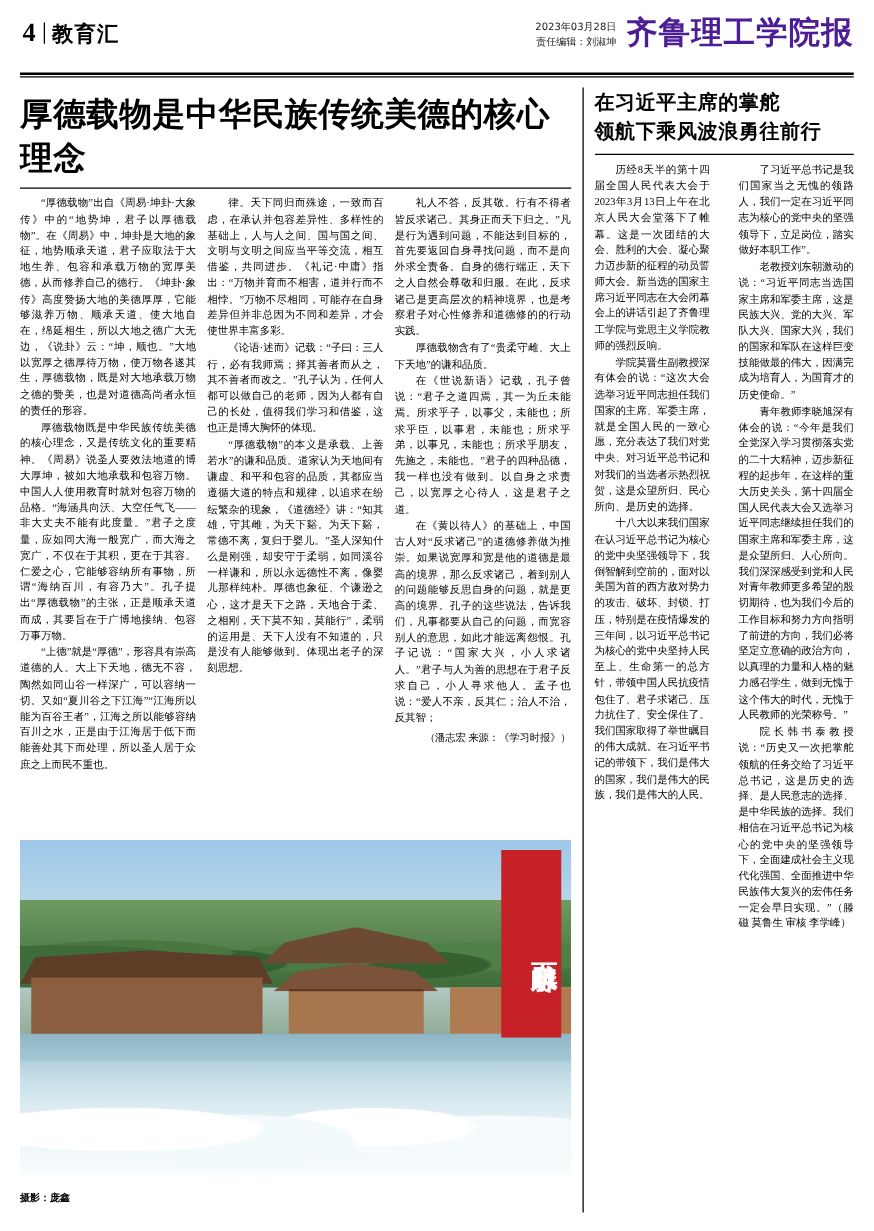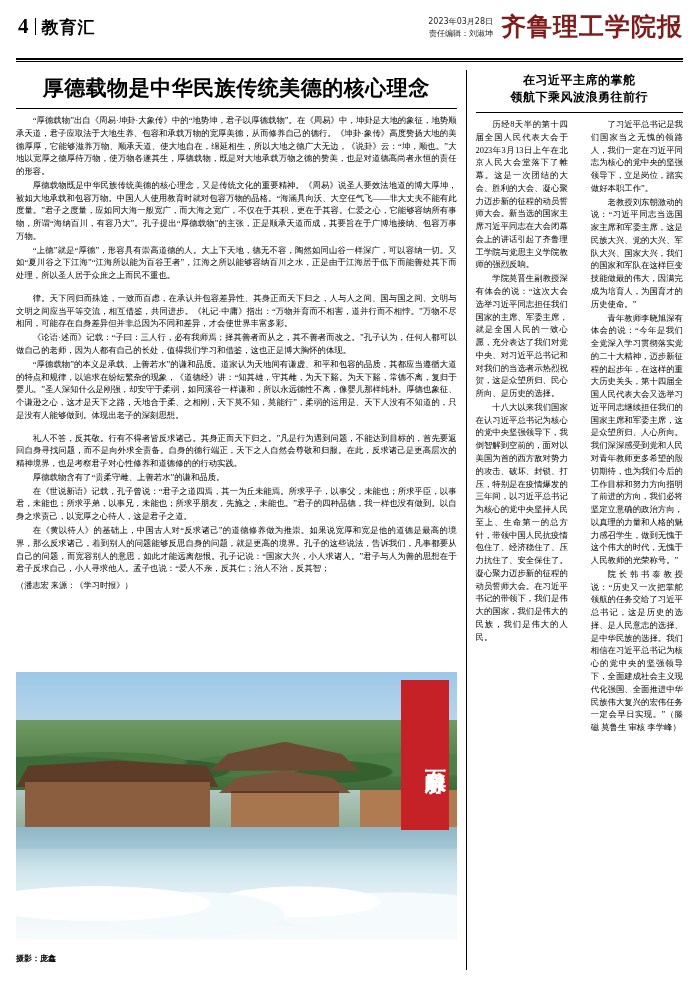--- a/index.html
+++ b/index.html
@@ -55,21 +55,21 @@
     text-align:right;
     font-size:8px;
     line-height:1.5;
     color:#222;
     padding-top:2px;
   }
   .nameplate{
     font-family:"Liberation Serif",serif;
     font-size:25px;
     font-weight:bold;
-    color:#7f1d1d;
+    color:#4c1d95;
     letter-spacing:1px;
     line-height:1;
     padding-top:0px;
     white-space:nowrap;
   }
   .rule-thick{
     height:2px;background:#000;margin-top:4px;
   }
   .rule-thin{
     height:1px;background:#000;margin-top:1px;
@@ -90,44 +90,42 @@
     width:1px;
     background:#000;
     margin-right:9px;
   }
   .right-zone{
     width:210px;
     box-sizing:border-box;
   }
   
   .headline{
-    text-align:center;
-    font-family:"Liberation Serif",serif;
-    font-weight:bold;
-    font-size:21px;
+    font-family:"Liberation Serif",serif;
+    font-weight:bold;
+    font-size:26px;
     letter-spacing:0.5px;
     padding:4px 0 6px 0;
   }
   .hl-rule{height:1px;background:#000;margin-bottom:6px;}
   .cols3{
     display:flex;
     gap:9px;
-    flex-direction:column;
   }
   .col{
     flex:1;
     font-family:"Liberation Serif",serif;
     font-size:8.4px;
     line-height:1.52;
     text-align:justify;
     color:#000;
   }
   .col p{margin:0 0 1px 0; text-indent:2em;}
   .sign{
-    text-align:left;
+    text-align:right;
     font-size:8.2px;
     margin-top:4px;
   }
   
   .photo-wrap{
     position:absolute;
     left:0;right:9px;
     bottom:30px;
     height:268px;
     overflow:hidden;
@@ -218,24 +216,24 @@
   }
   .credit{
     position:absolute;
     left:0;bottom:6px;
     font-size:8px;
     font-family:"Liberation Serif",serif;
     font-weight:bold;
   }
   
   .r-head{
-    text-align:center;
-    font-family:"Liberation Serif",serif;
-    font-weight:bold;
-    font-size:12px;
+    text-align:left;
+    font-family:"Liberation Serif",serif;
+    font-weight:bold;
+    font-size:16px;
     line-height:1.42;
     padding:2px 0 6px 0;
     letter-spacing:0.5px;
   }
   .r-rule{height:1px;background:#000;margin-bottom:6px;}
   .cols2{
     display:flex;
     gap:23px;
   }
   .rcol{
@@ -275,27 +273,27 @@
       <div class="headline">厚德载物是中华民族传统美德的核心理念</div>
       <div class="hl-rule"></div>
 
       <div class="cols3">
         <div class="col">
           <p>“厚德载物”出自《周易·坤卦·大象传》中的“地势坤，君子以厚德载物”。在《周易》中，坤卦是大地的象征，地势顺承天道，君子应取法于大地生养、包容和承载万物的宽厚美德，从而修养自己的德行。《坤卦·象传》高度赞扬大地的美德厚厚，它能够滋养万物、顺承天道、使大地自在，绵延相生，所以大地之德广大无边，《说卦》云：“坤，顺也。”大地以宽厚之德厚待万物，使万物各遂其生，厚德载物，既是对大地承载万物之德的赞美，也是对道德高尚者永恒的责任的形容。</p>
           <p>厚德载物既是中华民族传统美德的核心理念，又是传统文化的重要精神。《周易》说圣人要效法地道的博大厚坤，被如大地承载和包容万物。中国人人使用教育时就对包容万物的品格。“海涵具向沃、大空任气飞——非大丈夫不能有此度量。”君子之度量，应如同大海一般宽广，而大海之宽广，不仅在于其积，更在于其容。仁爱之心，它能够容纳所有事物，所谓“海纳百川，有容乃大”。孔子提出“厚德载物”的主张，正是顺承天道而成，其要旨在于广博地接纳、包容万事万物。</p>
           <p>“上德”就是“厚德”，形容具有崇高道德的人。大上下天地，德无不容，陶然如同山谷一样深广，可以容纳一切。又如“夏川谷之下江海”“江海所以能为百谷王者”，江海之所以能够容纳百川之水，正是由于江海居于低下而能善处其下而处理，所以圣人居于众庶之上而民不重也。</p>
         </div>
         <div class="col">
-          <p>律。天下同归而殊途，一致而百虑，在承认并包容差异性、其身正而天下归之，人与人之间、国与国之间、文明与文明之间应当平等交流，相互借鉴，共同进步。《礼记·中庸》指出：“万物并育而不相害，道并行而不相悖。”万物不尽相同，可能存在自身差异但并非总因为不同和差异，才会使世界丰富多彩。</p>
+          <p>律。天下同归而殊途，一致而百虑，在承认并包容差异性、多样性的基础上，人与人之间、国与国之间、文明与文明之间应当平等交流，相互借鉴，共同进步。《礼记·中庸》指出：“万物并育而不相害，道并行而不相悖。”万物不尽相同，可能存在自身差异但并非总因为不同和差异，才会使世界丰富多彩。</p>
           <p>《论语·述而》记载：“子曰：三人行，必有我师焉；择其善者而从之，其不善者而改之。”孔子认为，任何人都可以做自己的老师，因为人都有自己的长处，值得我们学习和借鉴，这也正是博大胸怀的体现。</p>
           <p>“厚德载物”的本义是承载、上善若水”的谦和品质。道家认为天地间有谦虚、和平和包容的品质，其都应当遵循大道的特点和规律，以追求在纷纭繁杂的现象，《道德经》讲：“知其雄，守其雌，为天下谿。为天下谿，常德不离，复归于婴儿。”圣人深知什么是刚强，却安守于柔弱，如同溪谷一样谦和，所以永远德性不离，像婴儿那样纯朴。厚德也象征、个谦逊之心，这才是天下之路，天地合于柔、之相刚，天下莫不知，莫能行”，柔弱的运用是、天下人没有不知道的，只是没有人能够做到。体现出老子的深刻思想。</p>
         </div>
         <div class="col">
           <p>礼人不答，反其敬。行有不得者皆反求诸己。其身正而天下归之。”凡是行为遇到问题，不能达到目标的，首先要返回自身寻找问题，而不是向外求全责备。自身的德行端正，天下之人自然会尊敬和归服。在此，反求诸己是更高层次的精神境界，也是考察君子对心性修养和道德修的的行动实践。</p>
-          <p>厚德载物含有了“贵柔守雌、上善若水”的谦和品质。</p>
+          <p>厚德载物含有了“贵柔守雌、大上下天地”的谦和品质。</p>
           <p>在《世说新语》记载，孔子曾说：“君子之道四焉，其一为丘未能焉。所求乎子，以事父，未能也；所求乎臣，以事君，未能也；所求乎弟，以事兄，未能也；所求乎朋友，先施之，未能也。”君子的四种品德，我一样也没有做到。以自身之求责己，以宽厚之心待人，这是君子之道。</p>
           <p>在《黄以待人》的基础上，中国古人对“反求诸己”的道德修养做为推崇。如果说宽厚和宽是他的道德是最高的境界，那么反求诸己，着到别人的问题能够反思自身的问题，就是更高的境界。孔子的这些说法，告诉我们，凡事都要从自己的问题，而宽容别人的意思，如此才能远离怨恨。孔子记说：“国家大兴，小人求诸人。”君子与人为善的思想在于君子反求自己，小人寻求他人。孟子也说：“爱人不亲，反其仁；治人不治，反其智；</p>
           <div class="sign">（潘志宏 来源：《学习时报》）</div>
         </div>
       </div>
 
       <div class="photo-wrap">
         <div class="photo">
           <div class="ph-sky"></div>
           <div class="ph-trees"></div>
@@ -320,21 +318,21 @@
     <div class="right-zone">
       <div class="r-head">
         <div>在习近平主席的掌舵</div>
         <div>领航下乘风波浪勇往前行</div>
       </div>
       <div class="r-rule"></div>
       <div class="cols2">
         <div class="rcol">
           <p>历经8天半的第十四届全国人民代表大会于2023年3月13日上午在北京人民大会堂落下了帷幕。这是一次团结的大会、胜利的大会、凝心聚力迈步新的征程的动员誓师大会。新当选的国家主席习近平同志在大会闭幕会上的讲话引起了齐鲁理工学院与党思主义学院教师的强烈反响。</p>
           <p>学院莫晋生副教授深有体会的说：“这次大会选举习近平同志担任我们国家的主席、军委主席，就是全国人民的一致心愿，充分表达了我们对党中央、对习近平总书记和对我们的当选者示热烈祝贺，这是众望所归、民心所向、是历史的选择。</p>
-          <p>十八大以来我们国家在认习近平总书记为核心的党中央坚强领导下，我倒智解到空前的，面对以美国为首的西方敌对势力的攻击、破坏、封锁、打压，特别是在疫情爆发的三年间，以习近平总书记为核心的党中央坚持人民至上、生命第一的总方针，带领中国人民抗疫情包住了、经济稳住了、压力抗住了、安全保住了。凝心聚力迈步新的征程的动员誓师大会。在习近平书记的带领下，我们是伟大的国家，我们是伟大的民族，我们是伟大的人民。</p>
+          <p>十八大以来我们国家在认习近平总书记为核心的党中央坚强领导下，我倒智解到空前的，面对以美国为首的西方敌对势力的攻击、破坏、封锁、打压，特别是在疫情爆发的三年间，以习近平总书记为核心的党中央坚持人民至上、生命第一的总方针，带领中国人民抗疫情包住了、君子求诸己、压力抗住了、安全保住了。我们国家取得了举世瞩目的伟大成就。在习近平书记的带领下，我们是伟大的国家，我们是伟大的民族，我们是伟大的人民。</p>
         </div>
         <div class="rcol">
           <p>了习近平总书记是我们国家当之无愧的领路人，我们一定在习近平同志为核心的党中央的坚强领导下，立足岗位，踏实做好本职工作”。</p>
           <p>老教授刘东朝激动的说：“习近平同志当选国家主席和军委主席，这是民族大兴、党的大兴、军队大兴、国家大兴，我们的国家和军队在这样巨变技能做最的伟大，因满完成为培育人，为国育才的历史使命。”</p>
           <p>青年教师李晓旭深有体会的说：“今年是我们全党深入学习贯彻落实党的二十大精神，迈步新征程的起步年，在这样的重大历史关头，第十四届全国人民代表大会又选举习近平同志继续担任我们的国家主席和军委主席，这是众望所归、人心所向。我们深深感受到党和人民对青年教师更多希望的殷切期待，也为我们今后的工作目标和努力方向指明了前进的方向，我们必将坚定立意确的政治方向，以真理的力量和人格的魅力感召学生，做到无愧于这个伟大的时代，无愧于人民教师的光荣称号。”</p>
           <p>院长韩书泰教授说：“历史又一次把掌舵领航的任务交给了习近平总书记，这是历史的选择、是人民意志的选择、是中华民族的选择。我们相信在习近平总书记为核心的党中央的坚强领导下，全面建成社会主义现代化强国、全面推进中华民族伟大复兴的宏伟任务一定会早日实现。”（滕磁 莫鲁生 审核 李学峰）</p>
         </div>
       </div>
     </div>
 

